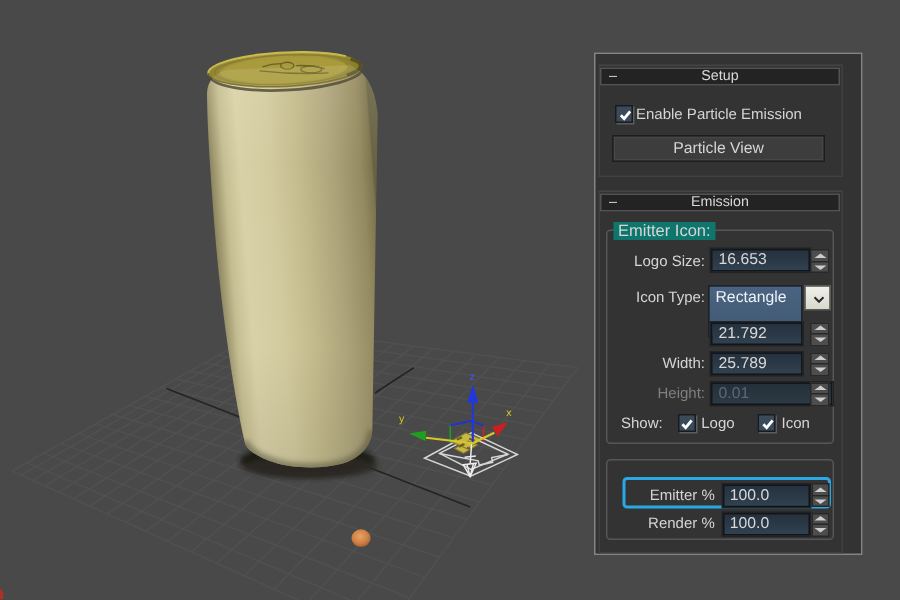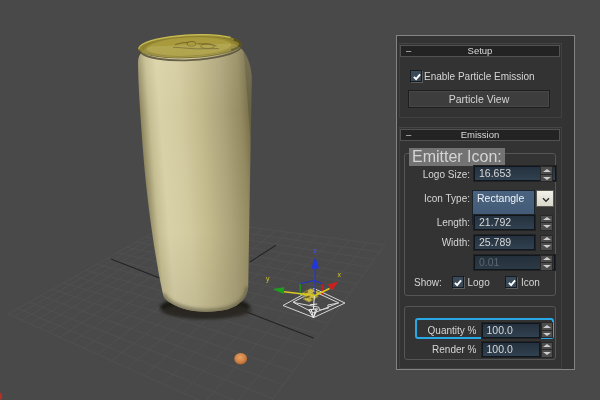--- a/index.html
+++ b/index.html
@@ -6,21 +6,21 @@
 #root { position:relative; width:600px; height:400px; }
 .panelbox { position:absolute; left:396px; top:35px; width:179px; height:335px;
   background:#333333; border:1.5px solid #848484; }
 .rollout { position:absolute; border:1px solid #404040; border-top:1px solid #454545; }
 .rhead { position:absolute; height:12px; background:#232323; border:1px solid #525252;
   color:#d9d9d9; font-size:9.5px; text-align:center; line-height:10.5px; }
 .minus { position:absolute; left:5px; top:0; }
 .lbl { position:absolute; color:#d5d5d5; font-size:10px; line-height:11px; white-space:nowrap; }
 .lbl.r { text-align:right; }
 .dis2 { color:#7f7f7f; }
-.glbl { position:absolute; color:#d5d5d5; font-size:16px; background:#737373; padding:0 3px; white-space:nowrap; }
+.glbl { position:absolute; color:#d5d5d5; font-size:11px; background:#0f766e; padding:0 3px; white-space:nowrap; }
 .grp { position:absolute; border:1px solid #565656; border-radius:3px; }
 .btn { position:absolute; background:#3d3d3d; border:1px solid #1e1e1e;
   box-shadow: inset 0 0 0 1px #474747;
   color:#d5d5d5; font-size:10.5px; text-align:center; line-height:16px; }
 .cb { position:absolute; width:12px; height:12px; background:#3b4a59;
   border:1px solid #161c22; box-shadow: 1px 1px 0 #5c5c5c; }
 .cb svg { position:absolute; left:-0.5px; top:-0.5px; }
 .fld { position:absolute; height:15px; background:linear-gradient(#25313f,#31414f);
   border:1px solid #10161d; box-shadow: 0 0 0 1px #222222;
   color:#d8d8d8; font-size:10.5px; line-height:13.5px; padding-left:4px; }
@@ -164,54 +164,54 @@
         <path d="M2.9 5.9 L5.1 8.1 L9.1 3.3" stroke="#ffffff" stroke-width="1.9" fill="none"></path>
       </svg>
     </div>
 <div class="lbl" style="left:424px;top:71px">Enable Particle Emission</div>
 <div class="btn" style="left:408px;top:90px;width:142px;height:18px">Particle View</div>
 <div class="rollout" style="left:399px;top:127px;width:163px;height:242px"></div>
 <div class="rhead" style="left:400px;top:129px;width:160px"><span class="minus">–</span>Emission</div>
 <div class="grp" style="left:404px;top:153px;width:152px;height:143px"></div>
 <div class="glbl" style="left:409px;top:148px">Emitter Icon:</div>
 <div class="lbl r" style="left:380px;top:169px;width:90px">Logo Size:</div>
-<div class="fld" style="left:474px;top:166px;width:82px">16.653</div>
+<div class="fld" style="left:474px;top:166px;width:66px">16.653</div>
 <div class="spin" style="left:539.5px;top:166px">
 <div class="sb" style="width:13.5px">
         <div class="tri up" style="left:2.25px"></div>
       </div>
 <div class="sb" style="top:7.5px;width:13.5px">
         <div class="tri dn" style="left:2.25px"></div>
       </div>
 </div>
 <div class="lbl r" style="left:380px;top:193px;width:90px">Icon Type:</div>
 <div class="dd" style="left:472px;top:190px;width:63px;height:35px">Rectangle</div>
 <div class="ddbtn" style="left:535.5px;top:190px"><svg width="18" height="17" viewBox="0 0 18 17">
         <path d="M6 7.2 L9 10.2 L12 7.2" stroke="#2c2c2c" stroke-width="1.4" fill="none"></path>
       </svg></div>
-<div class="lbl r" style="left:380px;top:217px;width:90px">Length:</div>
 <div class="fld" style="left:474px;top:214.5px;width:61px">21.792</div>
 <div class="spin" style="left:539.5px;top:214.5px">
 <div class="sb" style="width:13.5px">
         <div class="tri up" style="left:2.25px"></div>
       </div>
 <div class="sb" style="top:7.5px;width:13.5px">
         <div class="tri dn" style="left:2.25px"></div>
       </div>
 </div>
 <div class="lbl r" style="left:380px;top:237px;width:90px">Width:</div>
 <div class="fld" style="left:474px;top:234.5px;width:61px">25.789</div>
 <div class="spin" style="left:539.5px;top:234.5px">
 <div class="sb" style="width:13.5px">
         <div class="tri up" style="left:2.25px"></div>
       </div>
 <div class="sb" style="top:7.5px;width:13.5px">
         <div class="tri dn" style="left:2.25px"></div>
       </div>
 </div>
+<div class="lbl r dis2" style="left:380px;top:257px;width:90px">Height:</div>
 <div class="fld dis" style="left:474px;top:254.5px;width:81px">0.01</div>
 <div class="spin" style="left:539.5px;top:254.5px">
 <div class="sb" style="width:13.5px">
         <div class="tri up" style="left:2.25px"></div>
       </div>
 <div class="sb" style="top:7.5px;width:13.5px">
         <div class="tri dn" style="left:2.25px"></div>
       </div>
 </div>
 <div class="lbl" style="left:414px;top:276.5px">Show:</div>
@@ -222,21 +222,21 @@
     </div>
 <div class="lbl" style="left:467.5px;top:276.5px">Logo</div>
 <div class="cb" style="left:505px;top:276px">
       <svg width="12" height="12" viewBox="0 0 12 12">
         <path d="M2.9 5.9 L5.1 8.1 L9.1 3.3" stroke="#ffffff" stroke-width="1.9" fill="none"></path>
       </svg>
     </div>
 <div class="lbl" style="left:521px;top:276.5px">Icon</div>
 <div class="grp" style="left:404px;top:306px;width:152px;height:54px"></div>
 <div class="hl"></div>
-<div class="lbl r" style="left:390px;top:324.5px;width:86.5px">Quantity %</div>
+<div class="lbl r" style="left:390px;top:324.5px;width:86.5px">Emitter %</div>
 <div class="fld" style="left:481.5px;top:322.5px;width:58px">100.0</div>
 <div class="spin" style="left:540.5px;top:322px">
 <div class="sb" style="width:12px">
         <div class="tri up" style="left:1.5px"></div>
       </div>
 <div class="sb" style="top:7.5px;width:12px">
         <div class="tri dn" style="left:1.5px"></div>
       </div>
 </div>
 <div class="lbl r" style="left:390px;top:344px;width:86.5px">Render %</div>

